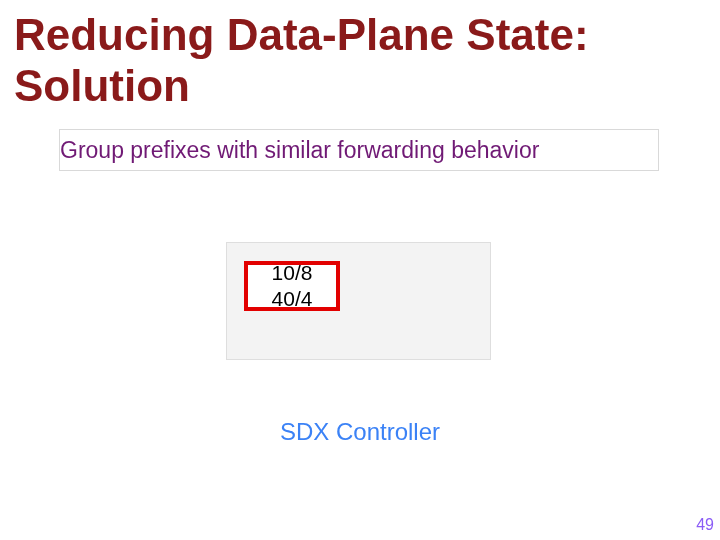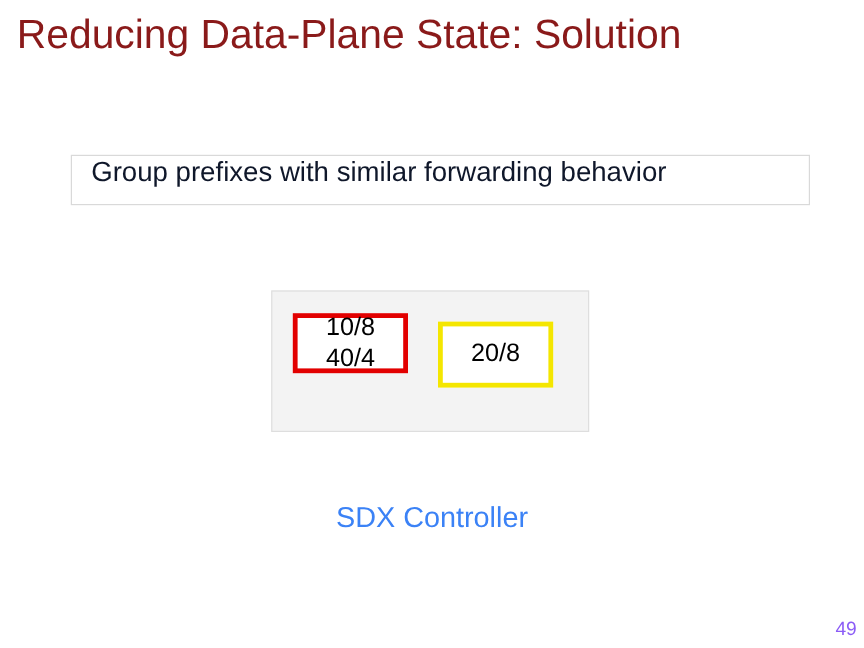--- a/index.html
+++ b/index.html
@@ -15,38 +15,37 @@
   .slide {
     position: relative;
     width: 720px;
     height: 540px;
   }
   .title {
     position: absolute;
     left: 14px;
     top: 10px;
     width: 660px;
-    font-size: 34px;
-    font-weight: normal;
+    font-size: 44px;
+    font-weight: bold;
     color: #8a1a1a;
     line-height: 1.15;
   }
   .subtitle-box {
     position: absolute;
     left: 59px;
     top: 129px;
     width: 598px;
     height: 40px;
     border: 1px solid #d9d9d9;
     background: #ffffff;
     display: flex;
-    align-items: flex-start;
-    padding-left: 16px;
+    align-items: center;
     font-size: 23px;
-    color: #0f172a;
+    color: #701a75;
   }
   .group-box {
     position: absolute;
     left: 226px;
     top: 242px;
     width: 263px;
     height: 116px;
     background: #f3f3f3;
     border: 1px solid #dedede;
   }
@@ -106,21 +105,18 @@
     <span>Group prefixes with similar forwarding behavior</span>
   </div>
 
   <div class="group-box"></div>
 
   <div class="prefix-box red-box">
     <div>10/8</div>
     <div>40/4</div>
   </div>
 
-  <div class="prefix-box yellow-box">
-    <div>20/8</div>
-  </div>
 
   <div class="controller-label">SDX Controller</div>
 
   <div class="page-number">49</div>
 
 </div>
 
 </body></html>

